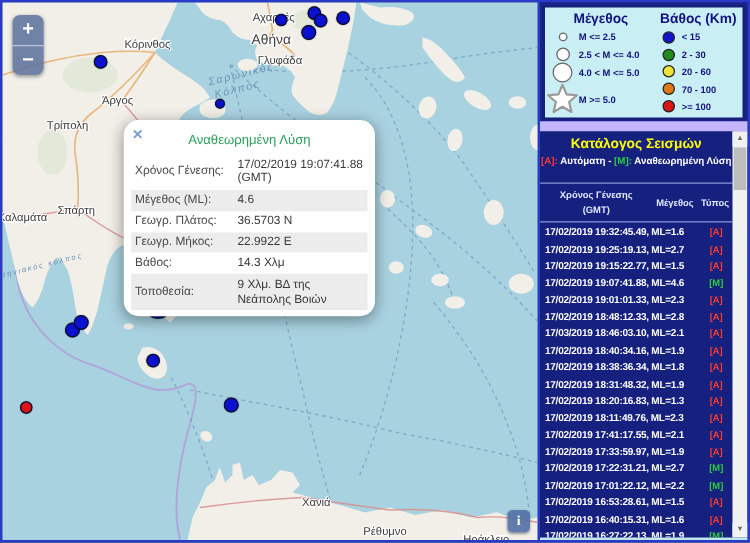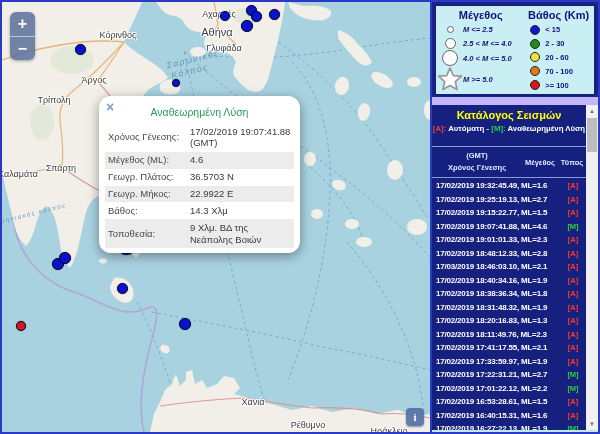--- a/index.html
+++ b/index.html
@@ -44,21 +44,21 @@
 
   
   .sidebar { width:168px; flex:none; background:#1a2488; display:flex; flex-direction:column;
     border-left:2px solid #2a3ac6; }
   .legend-box { margin:2px 2px 1px 2px; height:92px; background:#c9eef3; border:2px solid #16207c;
     border-radius:2px; display:flex; padding:2px 1px; }
   .leg-col { display:flex; flex-direction:column; }
   .leg-col.mag { width:56%; }
   .leg-col.depth { width:44%; }
   .leg-title { color:#12127e; font-weight:bold; font-size:11px; text-align:center; margin:1px 0 2px 0; }
-  .mag-item { display:flex; align-items:center; flex:1;font-style:italic; }
+  .mag-item { display:flex; align-items:center; flex:1; }
   .mag-sym { width:26px; display:flex; justify-content:center; align-items:center; flex:none; }
   .mag-circle { border:1.5px solid #666; border-radius:50%; background:#fdfdfd; }
   .mag-label, .depth-label { color:#12127e; font-weight:bold; font-size:7.5px; white-space:nowrap; }
   .depth-item { display:flex; align-items:center; flex:1; padding-left:6px; }
   .depth-dot { width:10px; height:10px; border-radius:50%; border:1px solid #222; margin-right:5px; flex:none; }
 
   .catalog { flex:1; position:relative; background:#16217f; border-top:8px solid #c4b5fd;
     border-bottom:2px solid #bfe8ea; overflow:hidden; }
   .cat-inner { position:absolute; left:0; top:0; right:12px; bottom:0; }
   .cat-title { color:#ffff00; font-weight:bold; font-size:11px; text-align:center; margin-top:4px; }
@@ -298,22 +298,22 @@
     </div>
 
     <div class="catalog">
       <div class="cat-inner">
         <div class="cat-title">Κατάλογος Σεισμών</div>
         <div class="cat-tags">
           <span class="tag-a">[Α]:</span><span> Αυτόματη - </span><span class="tag-m">[Μ]:</span><span> Αναθεωρημένη Λύση</span>
         </div>
         <div class="cat-head">
           <div class="h-time">
+            <div>Χρόνος Γένεσης</div>
             <div>(GMT)</div>
-            <div>Χρόνος Γένεσης</div>
           </div>
           <div class="h-mag">Μέγεθος</div>
           <div class="h-type">Τύπος</div>
         </div>
         <div class="cat-rows" id="cat-rows">
   <div class="cat-row">
     <span class="cat-time">17/02/2019 19:32:45.49, ML=1.6</span>
     <span class="cat-type type-a">[Α]</span>
   </div>
 

